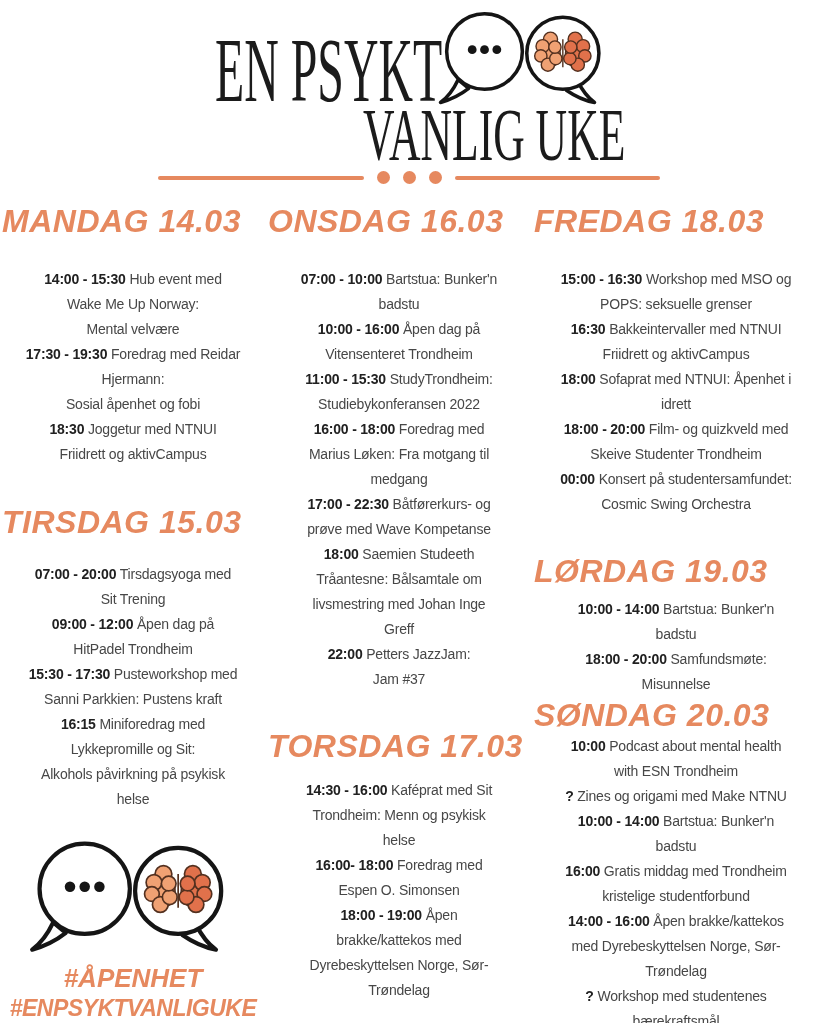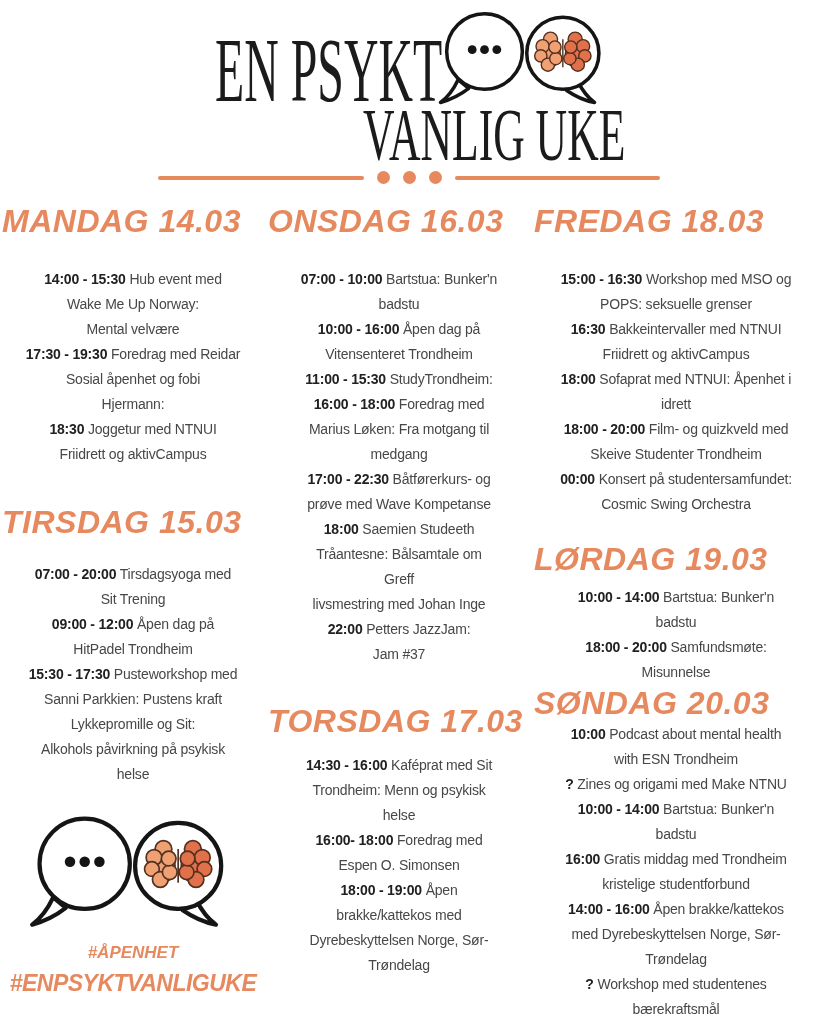--- a/index.html
+++ b/index.html
@@ -58,21 +58,21 @@
     font-weight: bold;
     letter-spacing: 0.5px;
     color: var(--accent);
     font-size: 32px;
     line-height: 36px;
     text-align: left;
     margin: 0 0 28px 0;
   }
   .day.tirsdag .day-title { margin-top: 37px; margin-bottom: 22px; }
   .day.torsdag .day-title { margin-top: 36px; margin-bottom: 14px; }
-  .day.lordag  .day-title { margin-top: 24px; margin-bottom: 8px; }
+  .day.lordag  .day-title { margin-top: 36px; margin-bottom: 8px; }
   .day.sondag  .day-title { margin-top: 0;    margin-bottom: 1px; }
 
   .event {
     margin: 0;
     text-align: center;
     font-size: 14px;
     line-height: 25px;
     letter-spacing: -0.2px;
     color: var(--body-text);
   }
@@ -83,21 +83,21 @@
   .footer-logo { margin-top: 18px; text-align: center; }
   .footer-bubbles { width: 210px; height: 126px; display: inline-block; }
   .hashtag {
     font-style: italic;
     font-weight: bold;
     color: var(--accent);
     text-align: center;
     line-height: 28px;
     margin: 0;
   }
-  .hashtag.tag1 { font-size: 17px; margin-top: 4px; font-style: italic; }
+  .hashtag.tag1 { font-size: 26px; margin-top: 4px; font-style: italic; }
   .hashtag.tag2 { font-size: 23px; margin-top: 2px; letter-spacing: -0.5px; }
 </style>
 </head>
 <body>
 
 <div class="poster">
 
   <header>
     <div class="logo-line line1">EN PSYKT</div>
     <div class="logo-line line2">VANLIG UKE</div>
@@ -151,22 +151,22 @@
       <div id="day-list-0">
           <section class="day mandag">
             <h2 class="day-title">MANDAG 14.03</h2>
             <p class="event">
               <span class="line"><b class="event-time">14:00 - 15:30</b> Hub event med</span>
               <span class="line">Wake Me Up Norway:</span>
               <span class="line">Mental velvære</span>
             </p>
             <p class="event">
               <span class="line"><b class="event-time">17:30 - 19:30</b> Foredrag med Reidar</span>
+              <span class="line">Hjermann:</span>
               <span class="line">Sosial åpenhet og fobi</span>
-              <span class="line">Hjermann:</span>
             </p>
             <p class="event">
               <span class="line"><b class="event-time">18:30</b> Joggetur med NTNUI</span>
               <span class="line">Friidrett og aktivCampus</span>
             </p>
           </section>
           <section class="day tirsdag">
             <h2 class="day-title">TIRSDAG 15.03</h2>
             <p class="event">
               <span class="line"><b class="event-time">07:00 - 20:00</b> Tirsdagsyoga med</span>
@@ -174,20 +174,21 @@
             </p>
             <p class="event">
               <span class="line"><b class="event-time">09:00 - 12:00</b> Åpen dag på</span>
               <span class="line">HitPadel Trondheim</span>
             </p>
             <p class="event">
               <span class="line"><b class="event-time">15:30 - 17:30</b> Pusteworkshop med</span>
               <span class="line">Sanni Parkkien: Pustens kraft</span>
             </p>
             <p class="event">
+              <span class="line"><b class="event-time">16:15</b> Miniforedrag med</span>
               <span class="line">Lykkepromille og Sit:</span>
               <span class="line">Alkohols påvirkning på psykisk</span>
               <span class="line">helse</span>
             </p>
           </section>
         </div>
 
       <div class="footer-logo">
         <svg class="footer-bubbles" viewBox="0 0 200 120" aria-hidden="true">
           <g fill="#fff" stroke="var(--outline)" stroke-width="4" stroke-linejoin="round">
@@ -235,35 +236,36 @@
             <p class="event">
               <span class="line"><b class="event-time">07:00 - 10:00</b> Bartstua: Bunker'n</span>
               <span class="line">badstu</span>
             </p>
             <p class="event">
               <span class="line"><b class="event-time">10:00 - 16:00</b> Åpen dag på</span>
               <span class="line">Vitensenteret Trondheim</span>
             </p>
             <p class="event">
               <span class="line"><b class="event-time">11:00 - 15:30</b> StudyTrondheim:</span>
+              <span class="line">Studiebykonferansen 2022</span>
             </p>
             <p class="event">
               <span class="line"><b class="event-time">16:00 - 18:00</b> Foredrag med</span>
               <span class="line">Marius Løken: Fra motgang til</span>
               <span class="line">medgang</span>
             </p>
             <p class="event">
               <span class="line"><b class="event-time">17:00 - 22:30</b> Båtførerkurs- og</span>
               <span class="line">prøve med Wave Kompetanse</span>
             </p>
             <p class="event">
               <span class="line"><b class="event-time">18:00</b> Saemien Studeeth</span>
               <span class="line">Tråantesne: Bålsamtale om</span>
+              <span class="line">livsmestring med Johan Inge</span>
               <span class="line">Greff</span>
-              <span class="line">livsmestring med Johan Inge</span>
             </p>
             <p class="event">
               <span class="line"><b class="event-time">22:00</b> Petters JazzJam:</span>
               <span class="line">Jam #37</span>
             </p>
           </section>
           <section class="day torsdag">
             <h2 class="day-title">TORSDAG 17.03</h2>
             <p class="event">
               <span class="line"><b class="event-time">14:30 - 16:00</b> Kaféprat med Sit</span>

